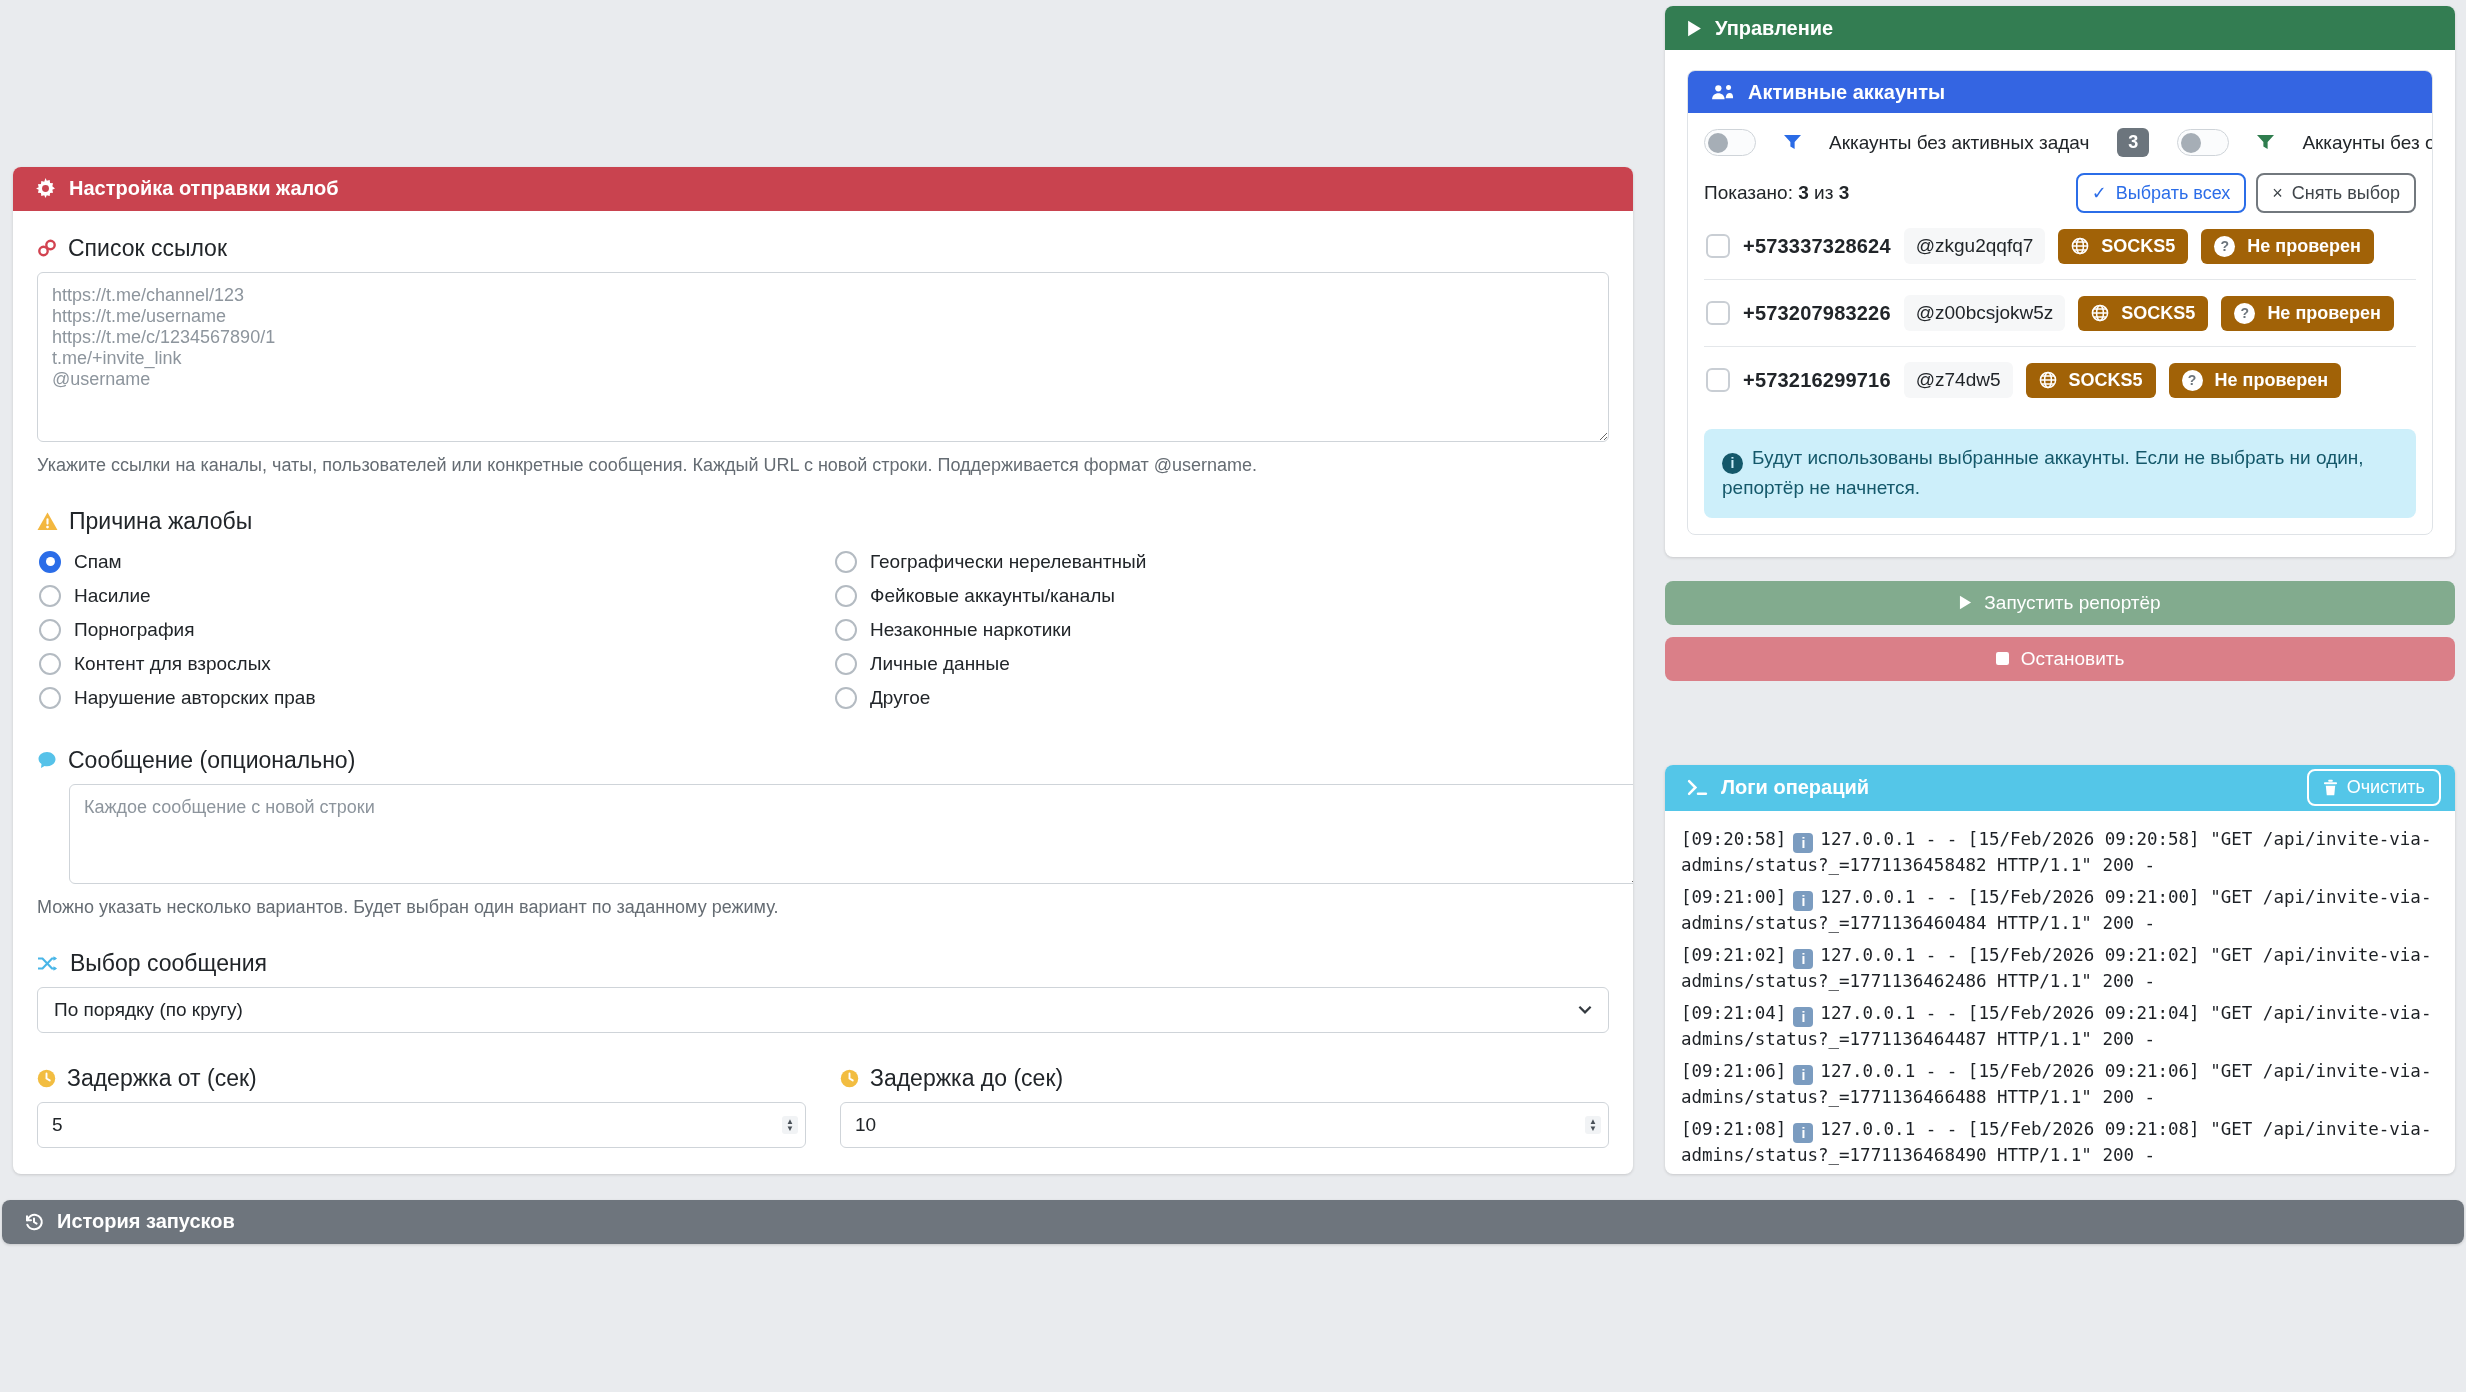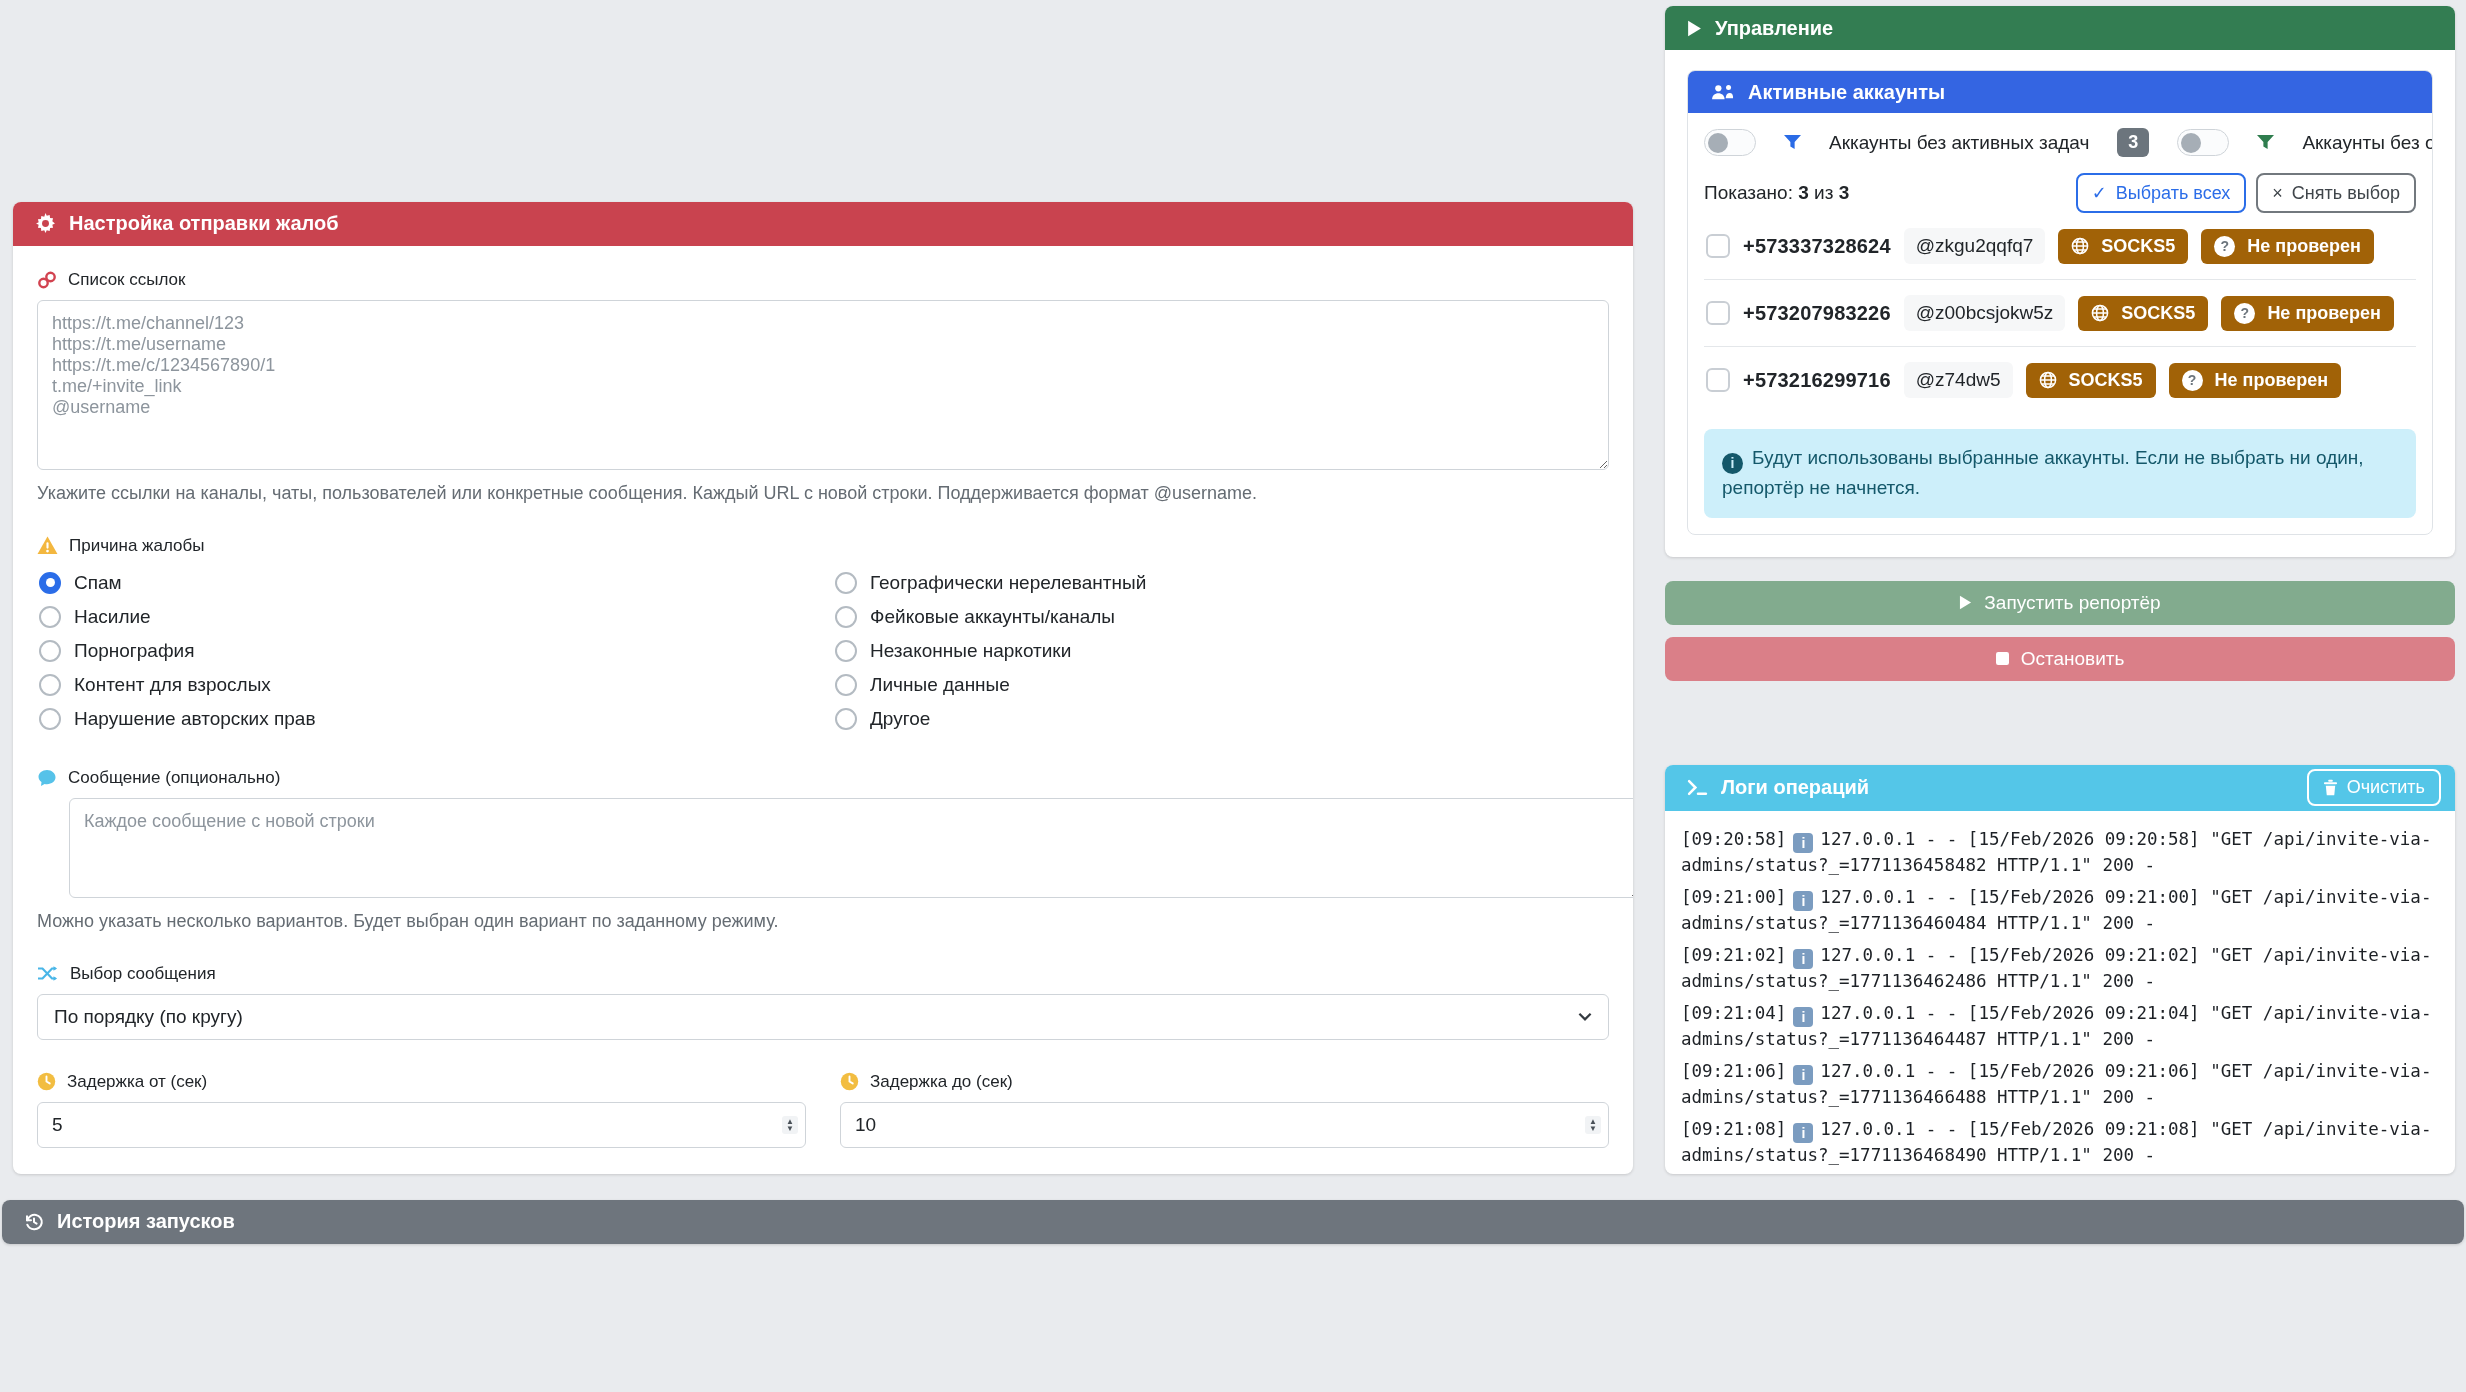--- a/index.html
+++ b/index.html
@@ -16,21 +16,21 @@
   .card-header { height:44px; display:flex; align-items:center; gap:13px; padding:0 22px; color:#fff; font-size:20px; font-weight:600; }
   .hdr-danger { background:#c9434f; }
   .hdr-success { background:#337d52; }
   .hdr-primary { background:#3465e2; }
   .hdr-info { background:#54c6e8; }
   .hdr-secondary { background:#6e757d; }
 
   
   .left-card { width:1620px; }
   .left-body { padding:24px 24px 26px; }
-  .form-label { display:flex; align-items:center; gap:11px; margin-bottom:10px; font-size:17px; }
+  .form-label { display:flex; align-items:center; gap:11px; margin-bottom:10px; font-size:23px; }
   .icon { display:inline-flex; align-items:center; justify-content:center; flex:0 0 auto; }
   textarea {
     width:100%; border:1px solid #cfd4d9; border-radius:6px; padding:12px 14px;
     font-family:"Liberation Sans", sans-serif; font-size:18px; color:#212529; resize:vertical;
   }
   textarea::placeholder { color:#8d959d; opacity:1; }
   .links-ta { height:170px; }
   .msg-ta { height:100px;margin-left:32px; }
   .help { margin-top:8px; font-size:18px; color:#656c73; }
   .section { margin-top:32px; }

